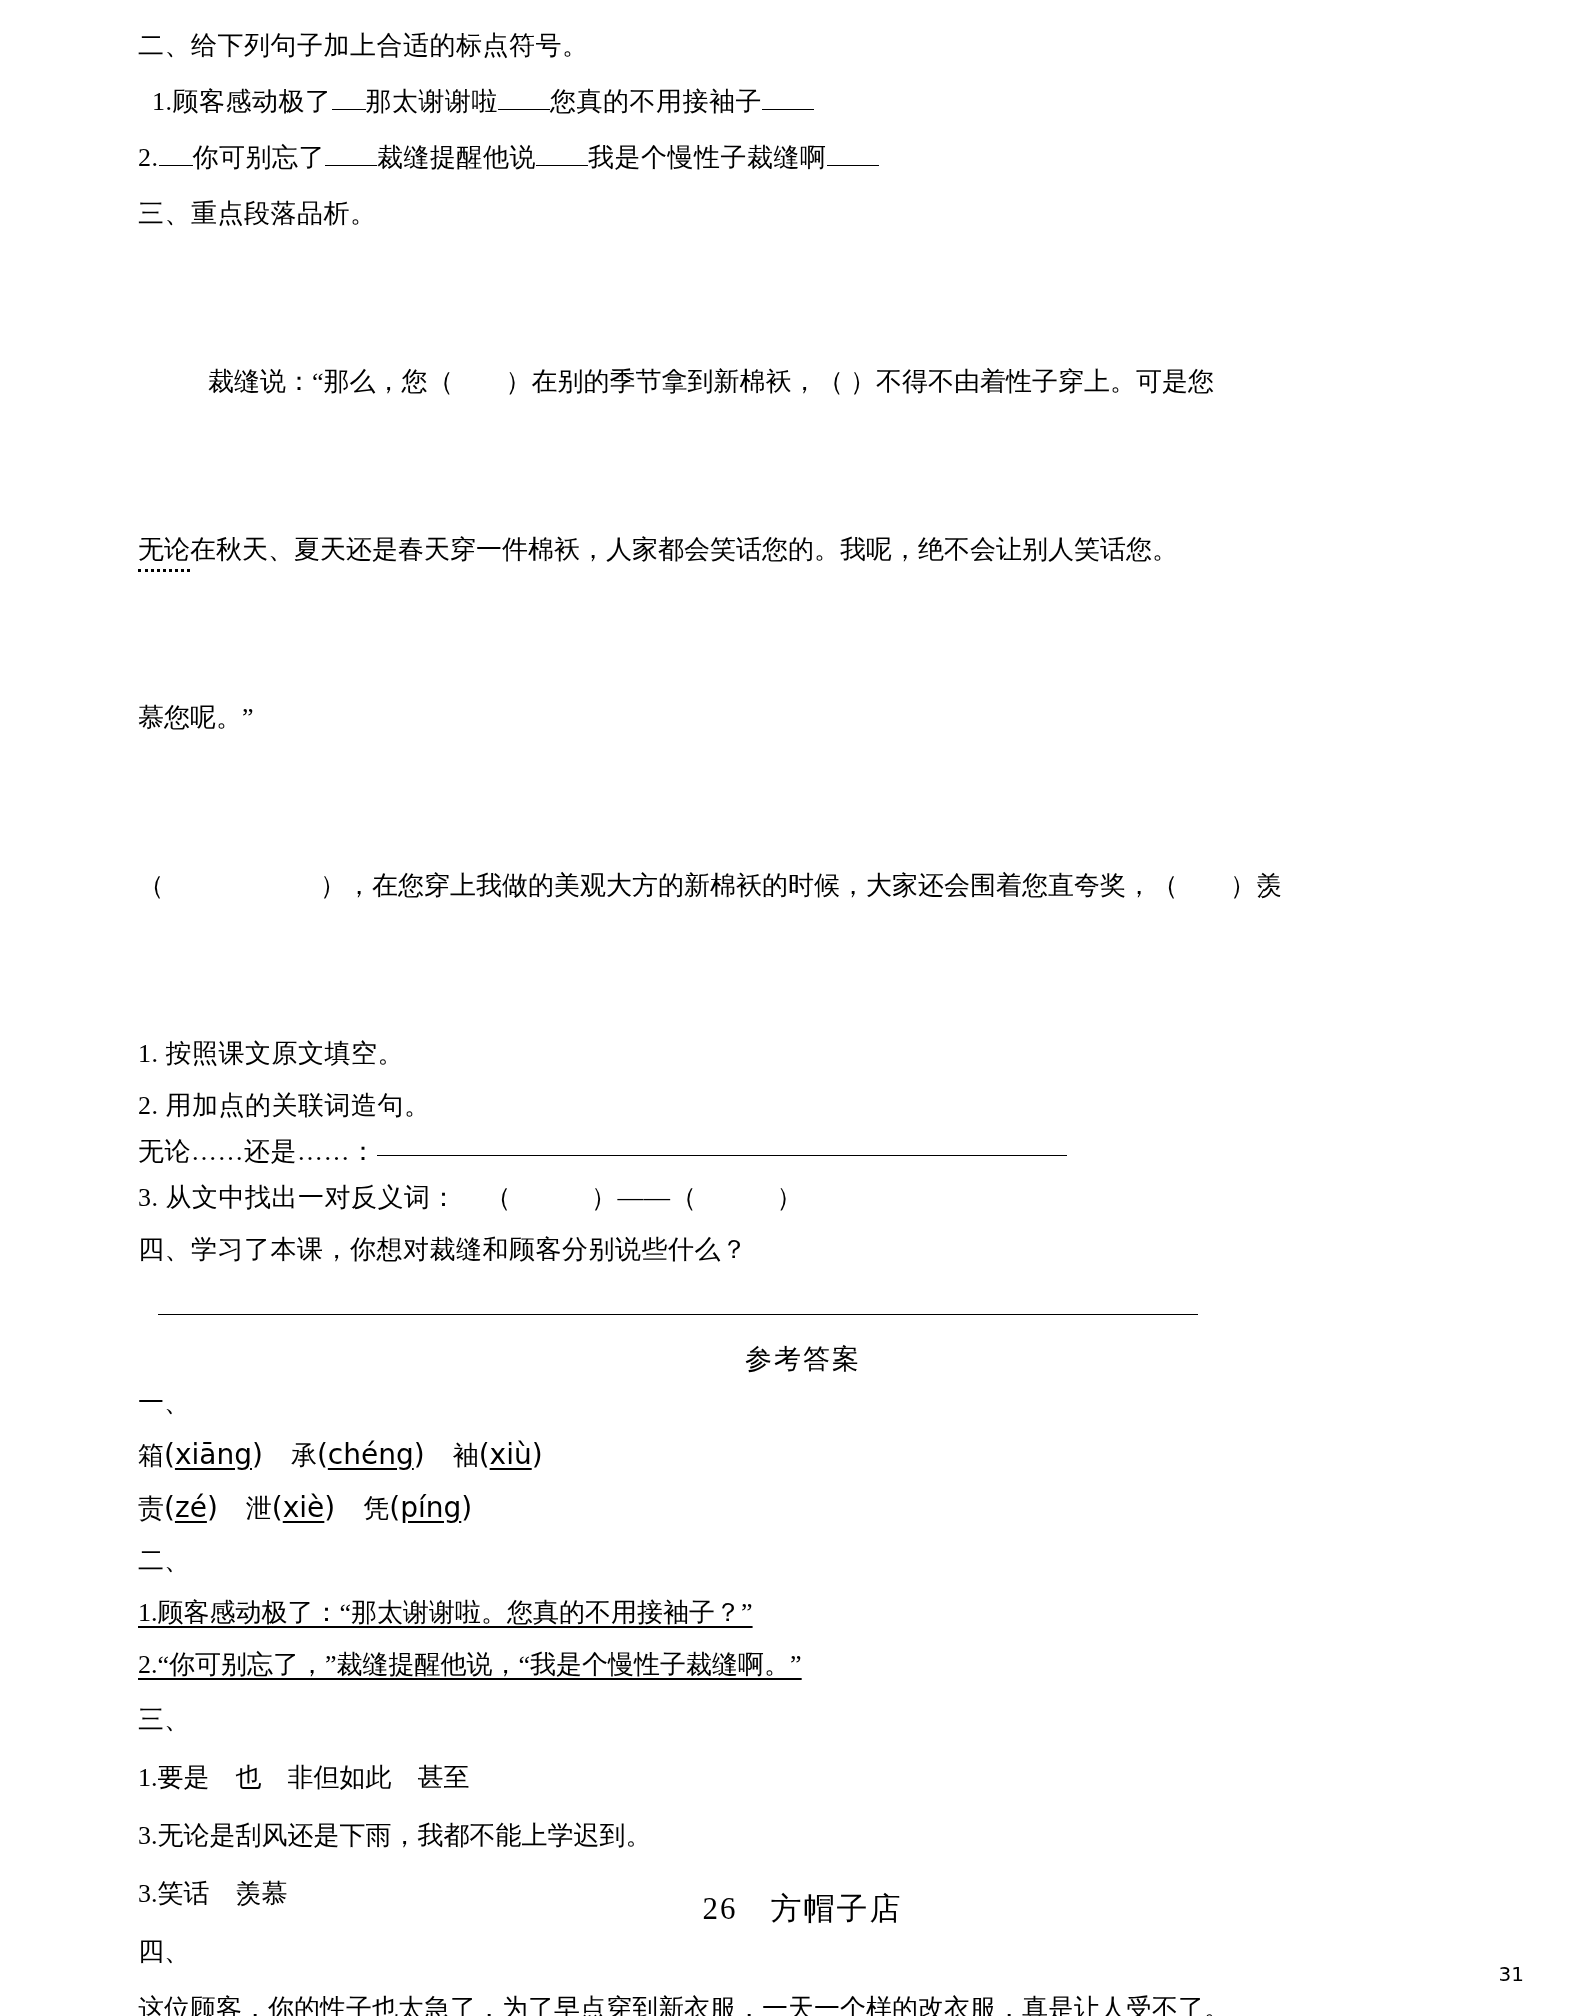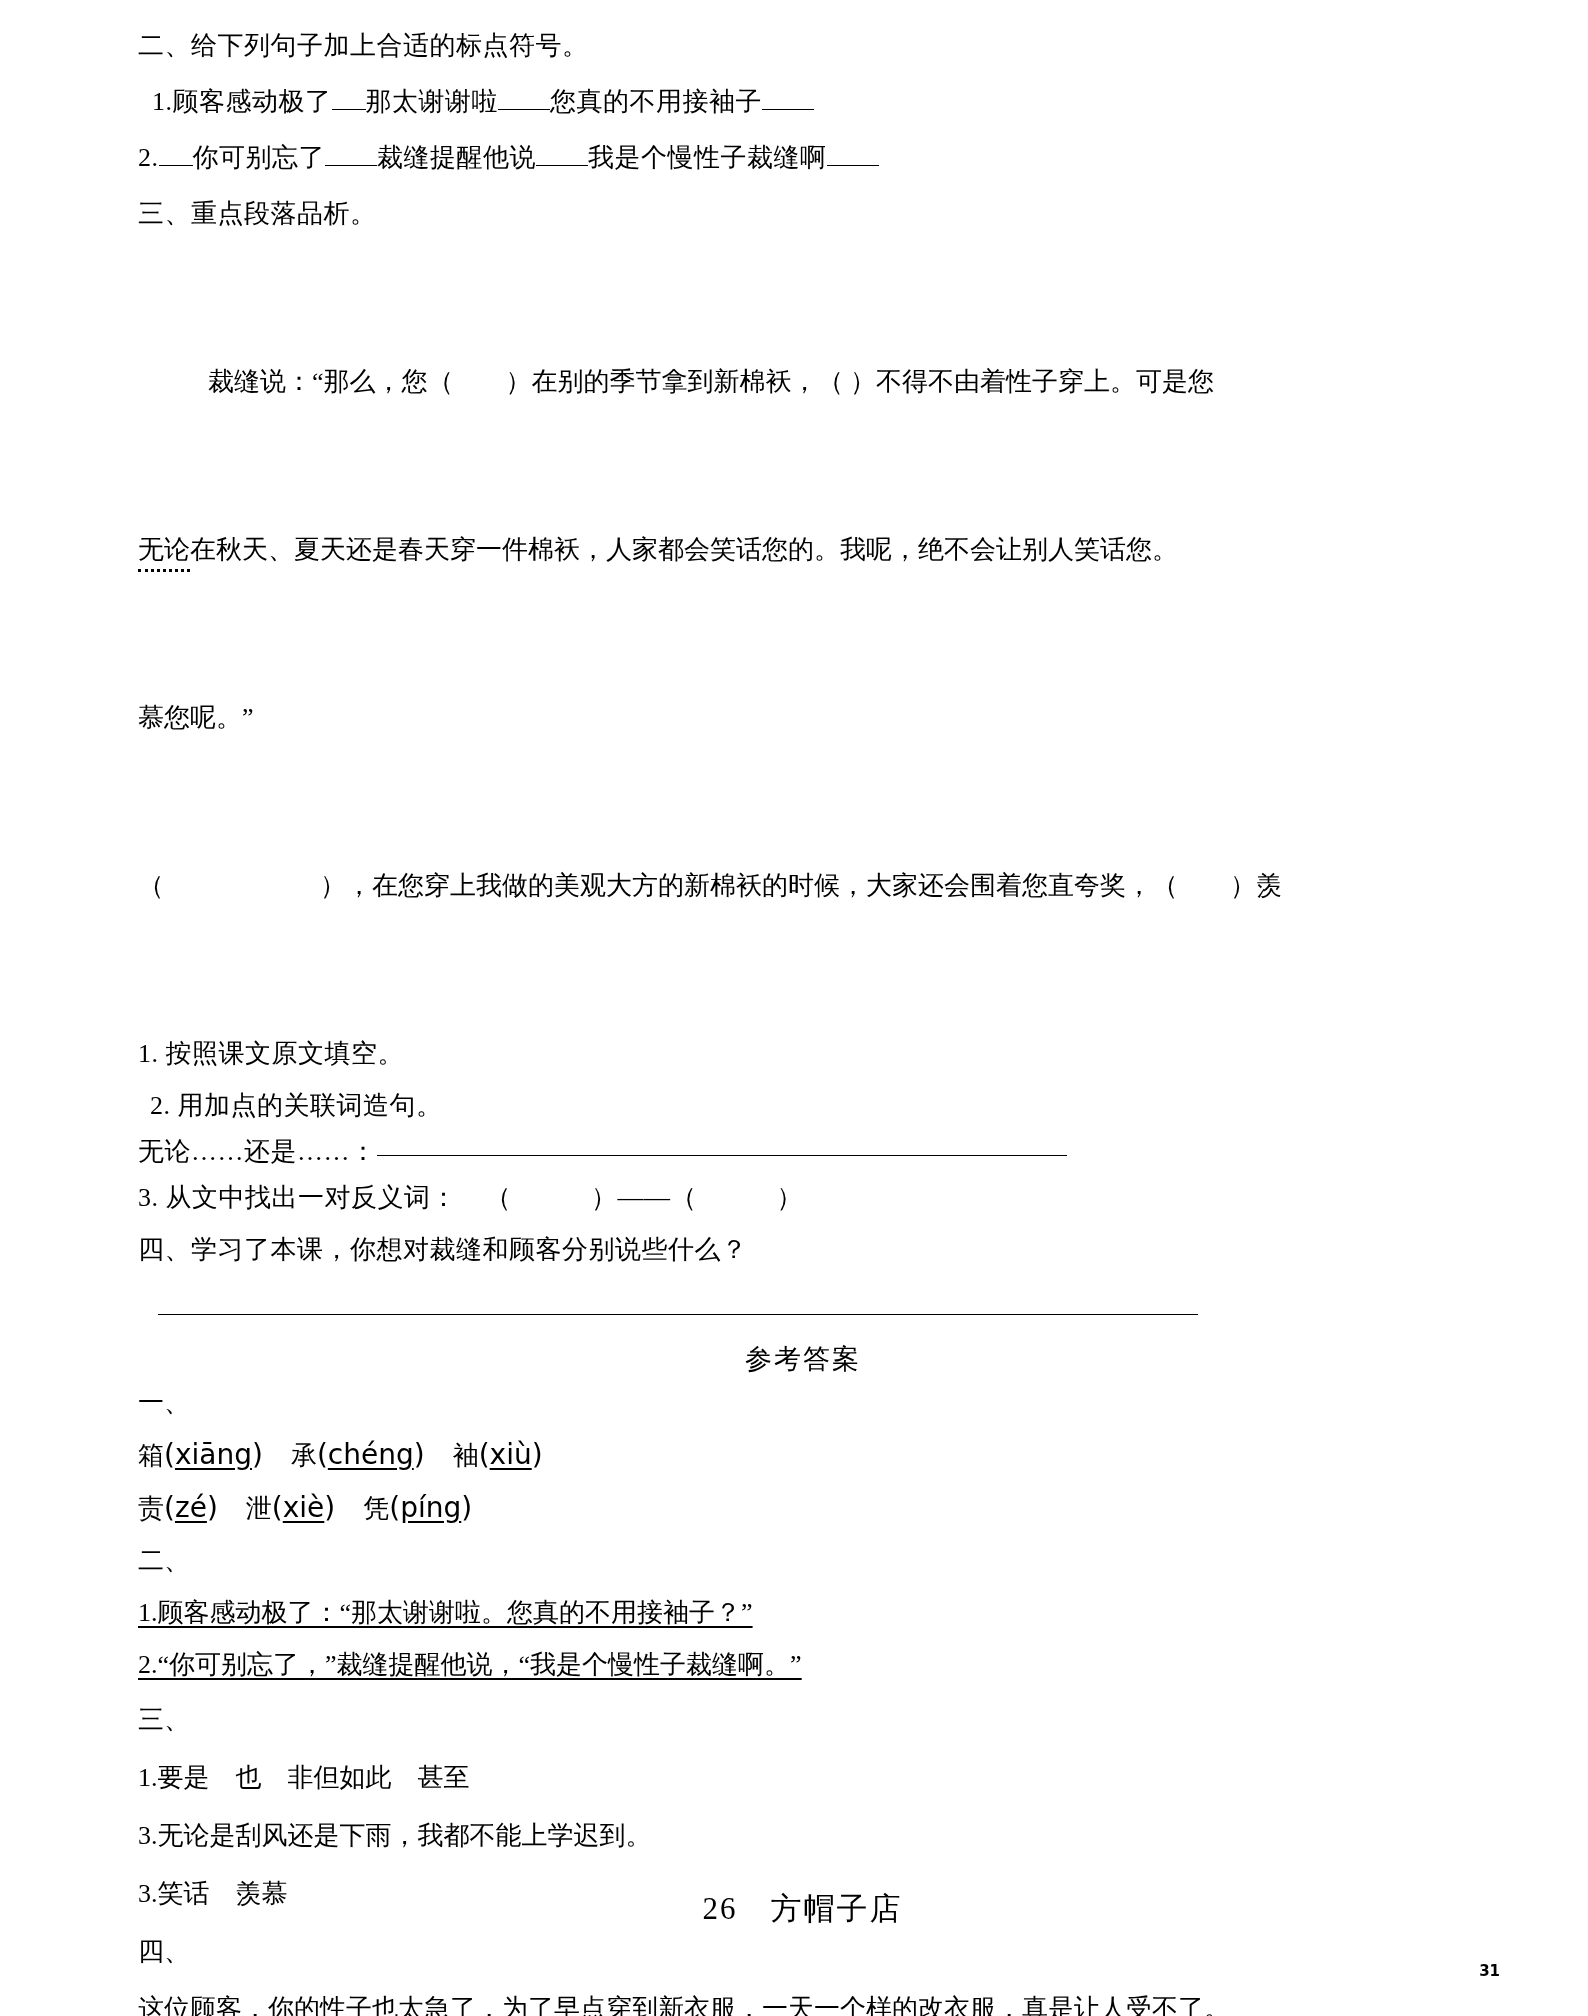--- a/index.html
+++ b/index.html
@@ -97,25 +97,24 @@
   .footer-title {
     position: absolute;
     left: 17px; right: 0;
     top: 1888px;
     text-align: center;
     font-size: 31px;
     letter-spacing: 2px;
   }
   .page-num {
     position: absolute;
-    right: 88px;
+    right: 64px;
     top: 1962px;
-    font-size: 15px;
+    font-size: 20px;
     font-family: "DejaVu Sans", sans-serif;
-    font-weight: bold;
   }
   .sp-m { display: inline-block; width: 28px; }
 </style>
 </head>
 <body>
 
 <div class="page">
   <div class="content">
 
     <div class="line">二、给下列句子加上合适的标点符号。</div>
@@ -127,21 +126,21 @@
     <div class="line">三、重点段落品析。</div>
 
     <div class="para">
       <div class="para-first">裁缝说：“那么，您（　　）在别的季节拿到新棉袄，（ ）不得不由着性子穿上。可是您</div>
       <div><span class="dotted">无论</span><span>在秋天、夏天还是春天穿一件棉袄，人家都会笑话您的。我呢，绝不会让别人笑话您。</span></div>
       <div>慕您呢。”</div>
       <div>（　　　　　　），在您穿上我做的美观大方的新棉袄的时候，大家还会围着您直夸奖，（　　）羡</div>
     </div>
 
     <div class="line">1. 按照课文原文填空。</div>
-    <div class="line" style="line-height:48px;margin-left:12px;">2. 用加点的关联词造句。</div>
+    <div class="line" style="line-height:48px;">2. 用加点的关联词造句。</div>
     <div class="line" style="line-height:44px;"><span>无论……还是……：</span><span class="rule-long"></span></div>
     <div class="line" style="line-height:48px;"><span>3. 从文中找出一对反义词：</span><span class="sp-m"></span><span>（　　　）——（　　　）</span></div>
 
     <div class="line">四、学习了本课，你想对裁缝和顾客分别说些什么？</div>
 
     <div class="rule-wide"></div>
 
     <div class="answers-title">参考答案</div>
 
     <div class="ans-line">一、</div>

